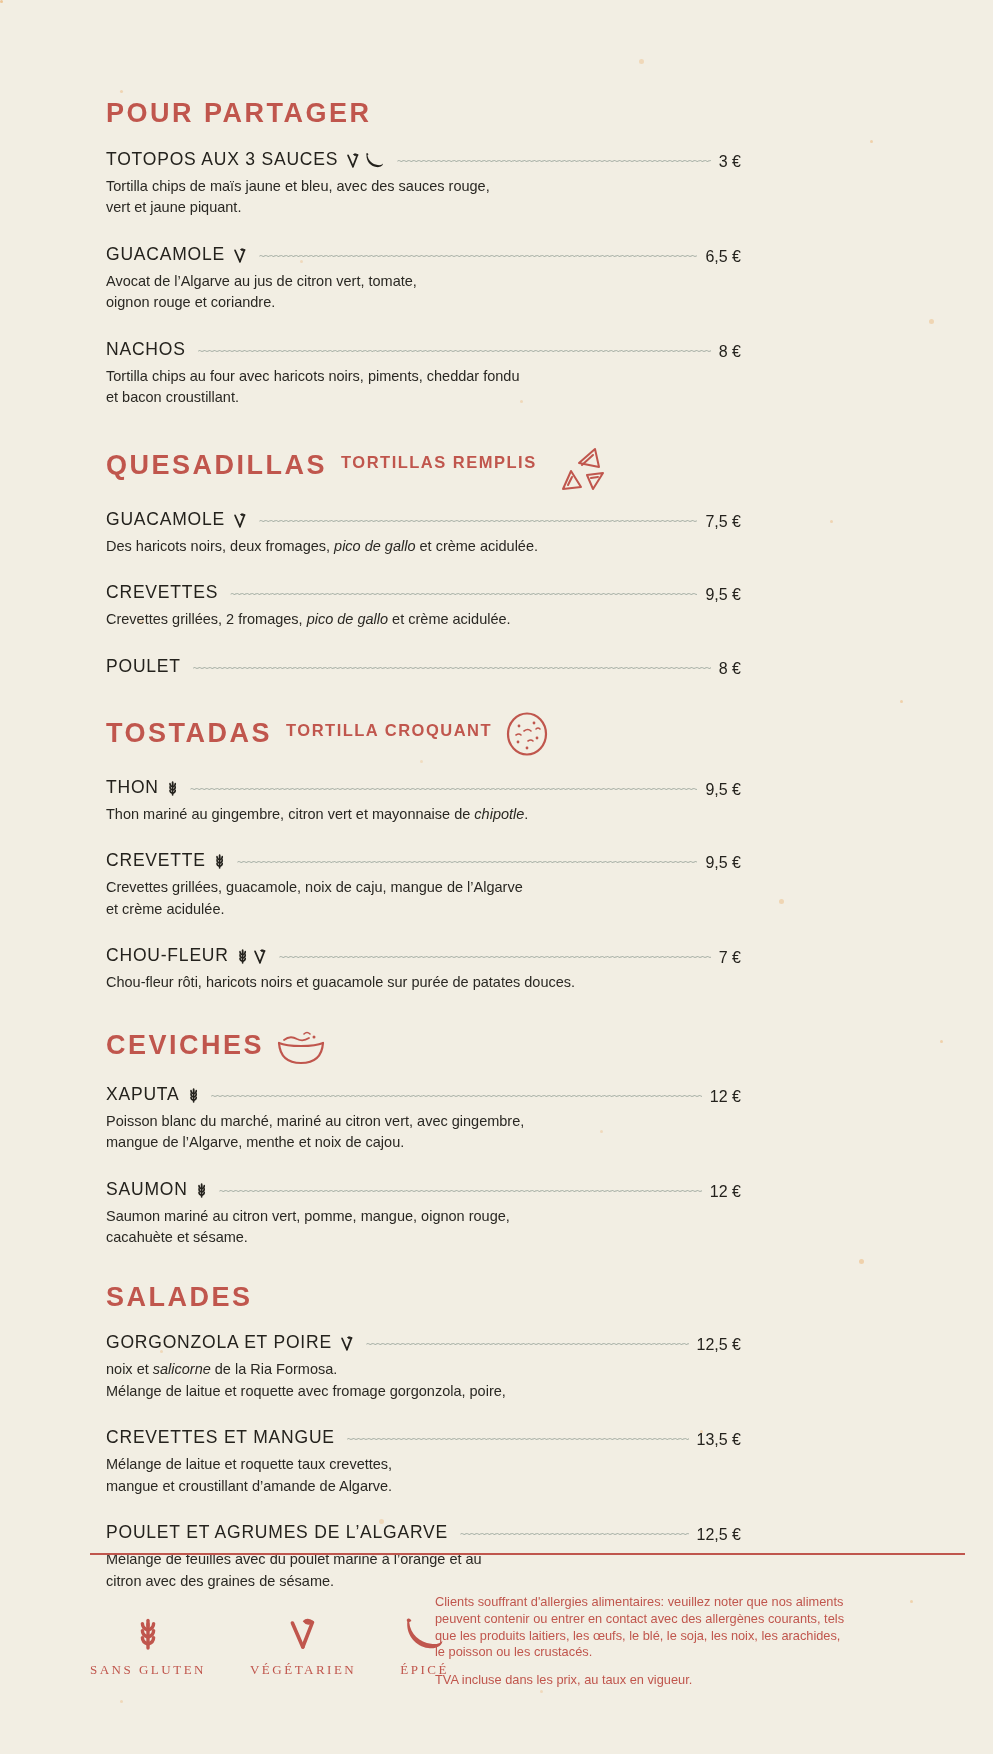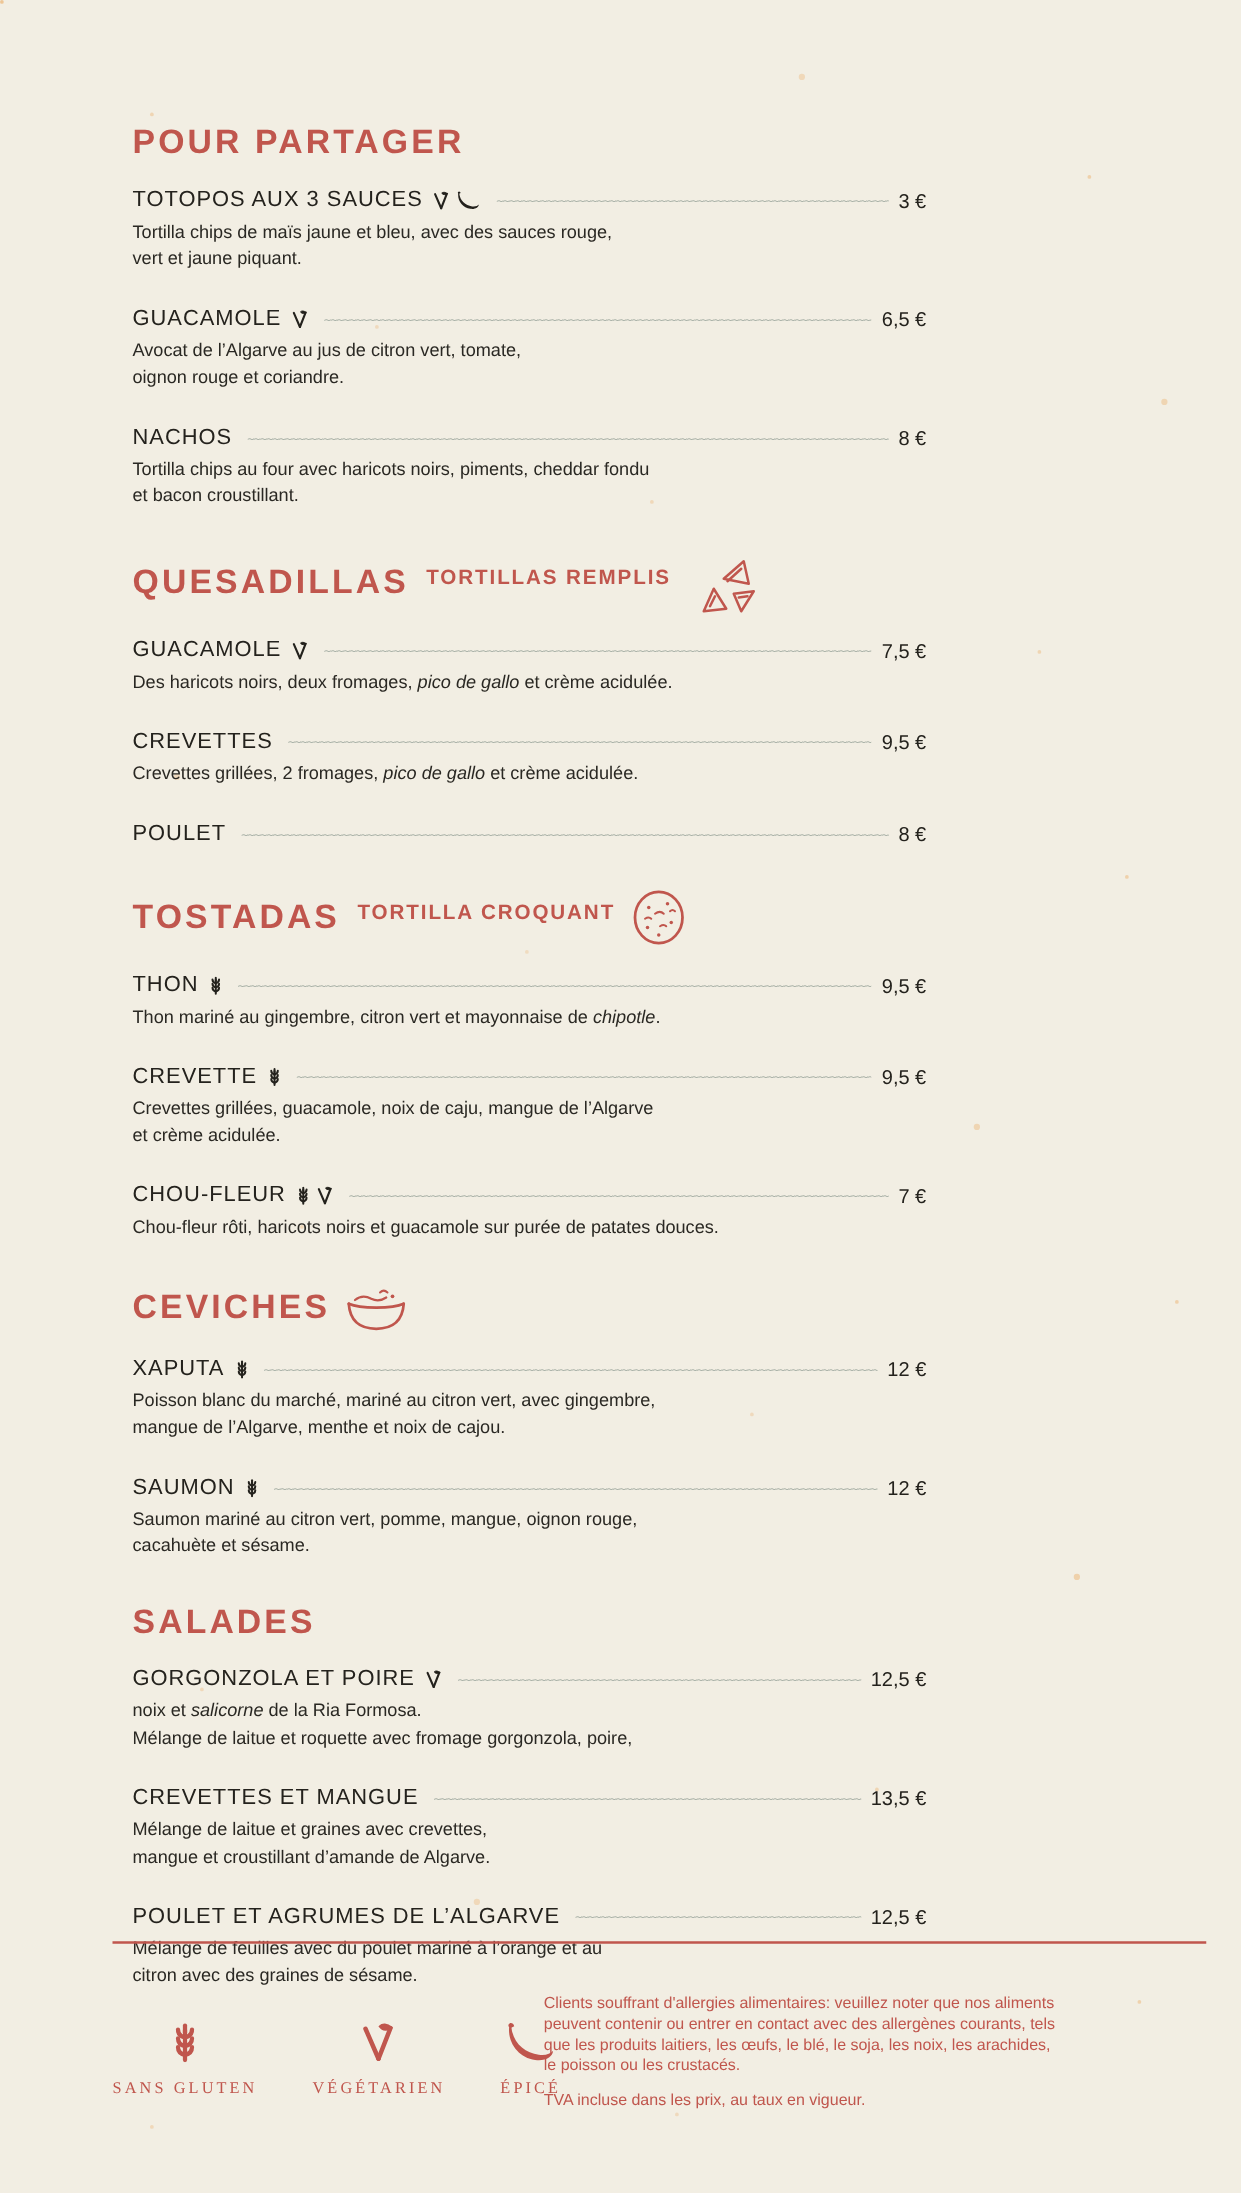--- a/index.html
+++ b/index.html
@@ -399,21 +399,21 @@
   </div>
 
   <div class="item">
     <div class="item-head">
       <span class="item-name">CREVETTES ET MANGUE</span>
 
       <span class="leader">~~~~~~~~~~~~~~~~~~~~~~~~~~~~~~~~~~~~~~~~~~~~~~~~~~~~~~~~~~~~~~~~~~~~~~~~~~~~~~~~~~~~~~~~~~~~~~~~~~~~~~~~~~~~~~~~~~~~~~~~~~~~~~~~~~~~~~~~~~~~~~~~~~~~~~~~~~~~~~~~~~~~~~~~~~~~~~~~~~~~~~~~~~~~~~~~~~~~~~~~~~~~~~~~~~~~~~~~~~~~</span>
       <span class="price">13,5 €</span>
     </div>
     <div class="desc">
-              <div>Mélange de laitue et graines avec crevettes,</div>
+              <div>Mélange de laitue et roquette taux crevettes,</div>
               <div>mangue et croustillant d’amande de Algarve.</div>
             </div>
   </div>
 
   <div class="item">
     <div class="item-head">
       <span class="item-name">POULET ET AGRUMES DE L’ALGARVE</span>
 
       <span class="leader">~~~~~~~~~~~~~~~~~~~~~~~~~~~~~~~~~~~~~~~~~~~~~~~~~~~~~~~~~~~~~~~~~~~~~~~~~~~~~~~~~~~~~~~~~~~~~~~~~~~~~~~~~~~~~~~~~~~~~~~~~~~~~~~~~~~~~~~~~~~~~~~~~~~~~~~~~~~~~~~~~~~~~~~~~~~~~~~~~~~~~~~~~~~~~~~~~~~~~~~~~~~~~~~~~~~~~~~~~~~~</span>
       <span class="price">12,5 €</span>

